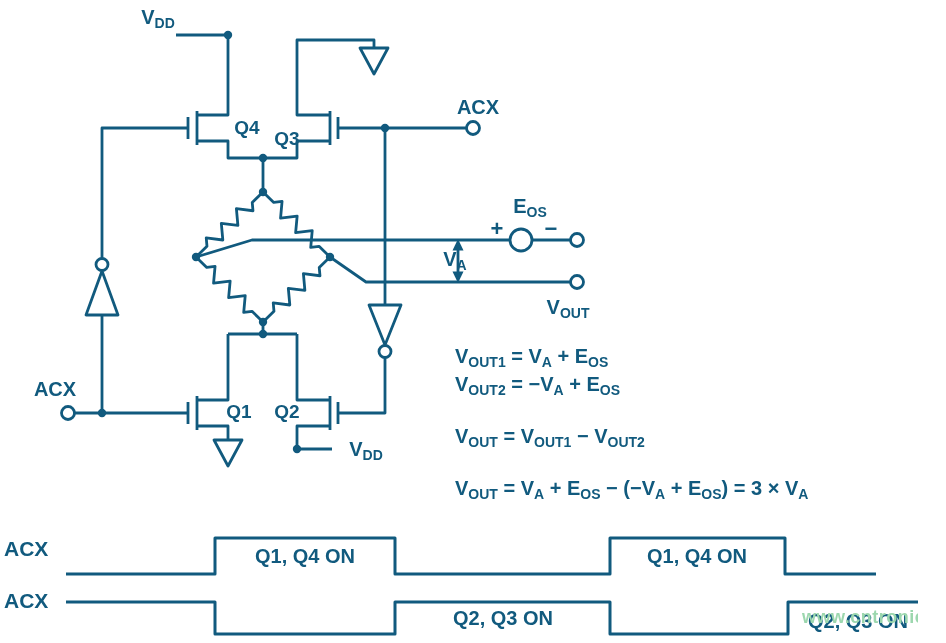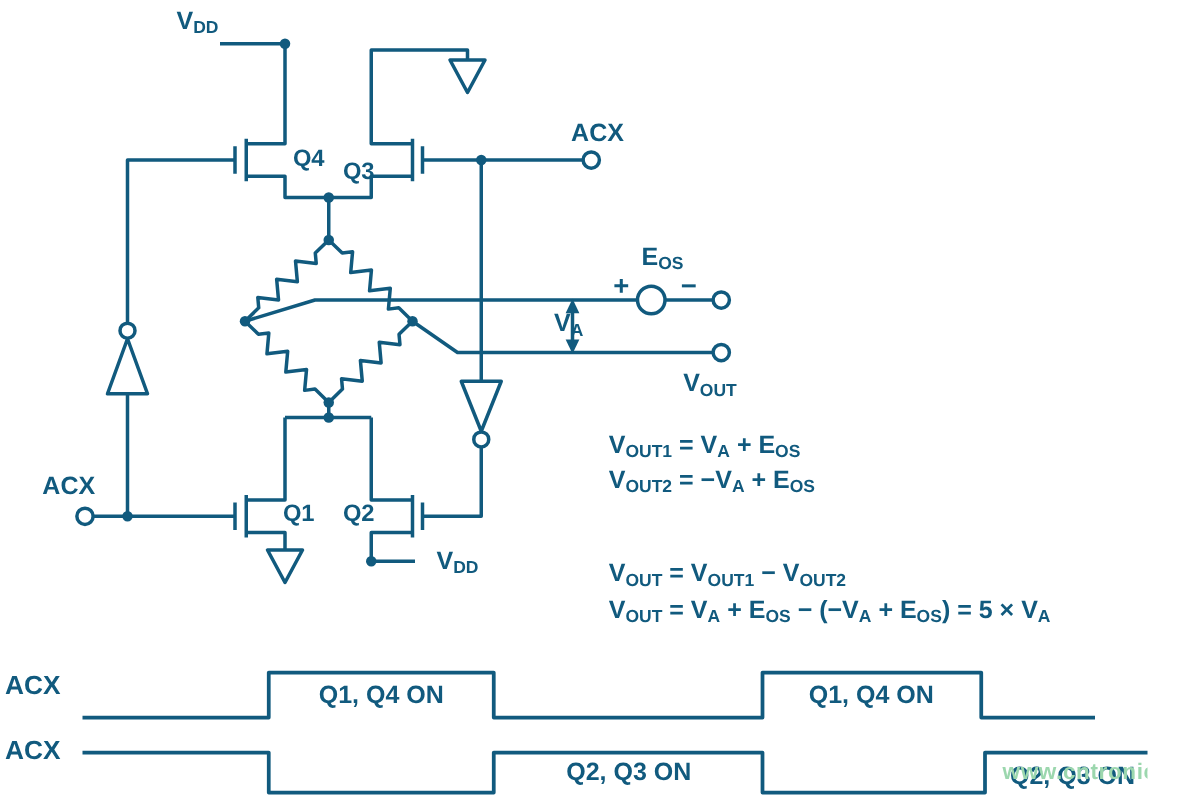--- a/index.html
+++ b/index.html
@@ -11,21 +11,21 @@
   svg.schem { position:absolute; left:0; top:0; color:var(--ink); }
   .lbl {
     position:absolute; font-weight:bold; color:var(--ink);
     white-space:nowrap; font-size:20px; line-height:1.1;
   }
   .ctr { transform:translate(-50%,-50%); }
   .f19 { font-size:19px;text-align:center; }
   .f21 { font-size:21px; }
   .f22 { font-size:22px; }
   sub { font-size:0.7em; vertical-align:-0.25em; line-height:0; }
-  .eq { font-size:20px;margin-left:32px; }
+  .eq { font-size:20px; }
   .wm {
     position:absolute; color:var(--wm); font-weight:bold; font-size:18px;
     letter-spacing:0.5px; z-index:5;margin-left:46px;
   }
 </style>
 </head>
 <body>
 
 <div class="canvas" style="background: rgb(255, 255, 255);">
 
@@ -147,22 +147,22 @@
   <div class="lbl ctr" style="left:455px; top:259px"><span>V</span><sub>A</sub></div>
   <div class="lbl ctr" style="left:568px; top:307px"><span>V</span><sub>OUT</sub></div>
   <div class="lbl ctr" style="left:55px;  top:389px">ACX</div>
   <div class="lbl ctr f19" style="left:239px; top:412px">Q1</div>
   <div class="lbl ctr f19" style="left:287px; top:412px">Q2</div>
   <div class="lbl ctr" style="left:366px; top:449px"><span>V</span><sub>DD</sub></div>
 
   <div>
     <div class="lbl eq" style="left:455px; top:345px"><span>V</span><sub>OUT1</sub><span> = V</span><sub>A</sub><span> + E</span><sub>OS</sub></div>
     <div class="lbl eq" style="left:455px; top:373px"><span>V</span><sub>OUT2</sub><span> = −V</span><sub>A</sub><span> + E</span><sub>OS</sub></div>
-    <div class="lbl eq" style="left:455px; top:448px"><span>V</span><sub>OUT</sub><span> = V</span><sub>OUT1</sub><span> − V</span><sub>OUT2</sub></div>
-    <div class="lbl eq" style="left:455px; top:477px"><span>V</span><sub>OUT</sub><span> = V</span><sub>A</sub><span> + E</span><sub>OS</sub><span> − (−V</span><sub>A</sub><span> + E</span><sub>OS</sub><span>) = 5 × V</span><sub>A</sub></div>
+    <div class="lbl eq" style="left:455px; top:425px"><span>V</span><sub>OUT</sub><span> = V</span><sub>OUT1</sub><span> − V</span><sub>OUT2</sub></div>
+    <div class="lbl eq" style="left:455px; top:477px"><span>V</span><sub>OUT</sub><span> = V</span><sub>A</sub><span> + E</span><sub>OS</sub><span> − (−V</span><sub>A</sub><span> + E</span><sub>OS</sub><span>) = 3 × V</span><sub>A</sub></div>
   </div>
 
   <div class="lbl f21" style="left:4px; top:537px">ACX</div>
   <div class="lbl f21" style="left:4px; top:589px">ACX</div>
 
   <div class="lbl ctr" style="left:305px; top:556px">Q1, Q4 ON</div>
   <div class="lbl ctr" style="left:697px; top:556px">Q1, Q4 ON</div>
   <div class="lbl ctr" style="left:503px; top:618px">Q2, Q3 ON</div>
   <div class="lbl ctr" style="left:858px; top:621px">Q2, Q3 ON</div>
 

